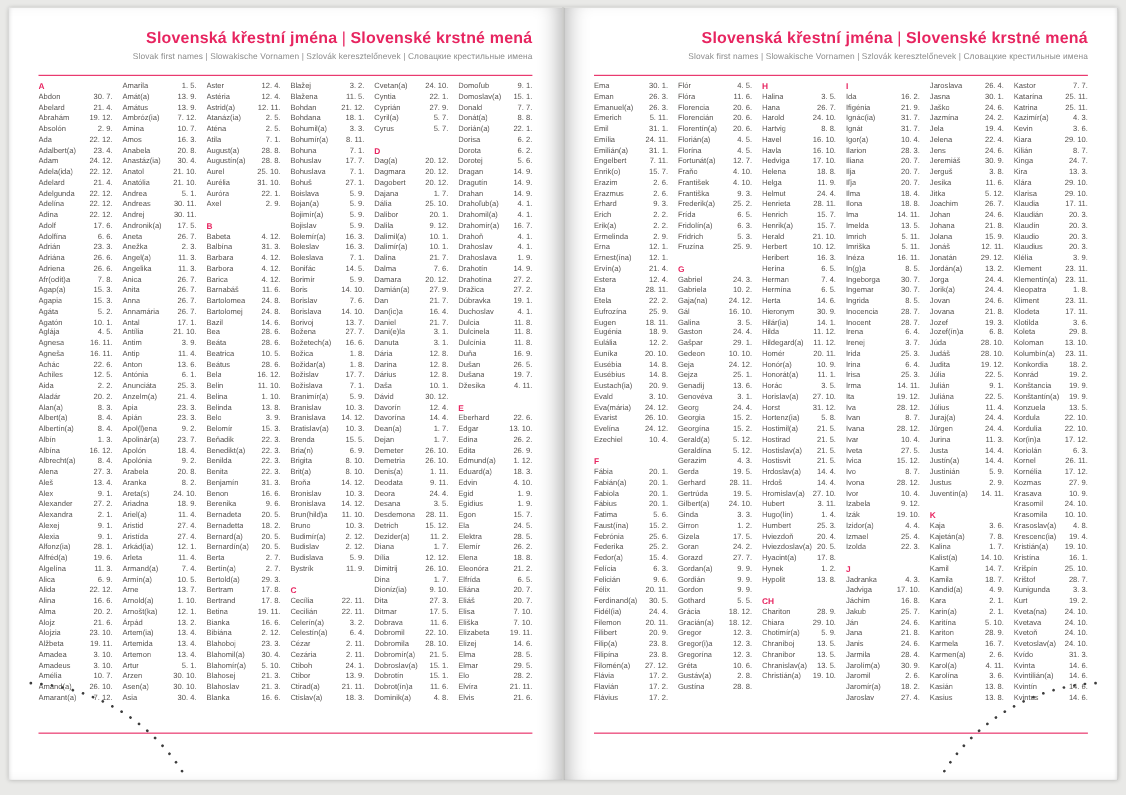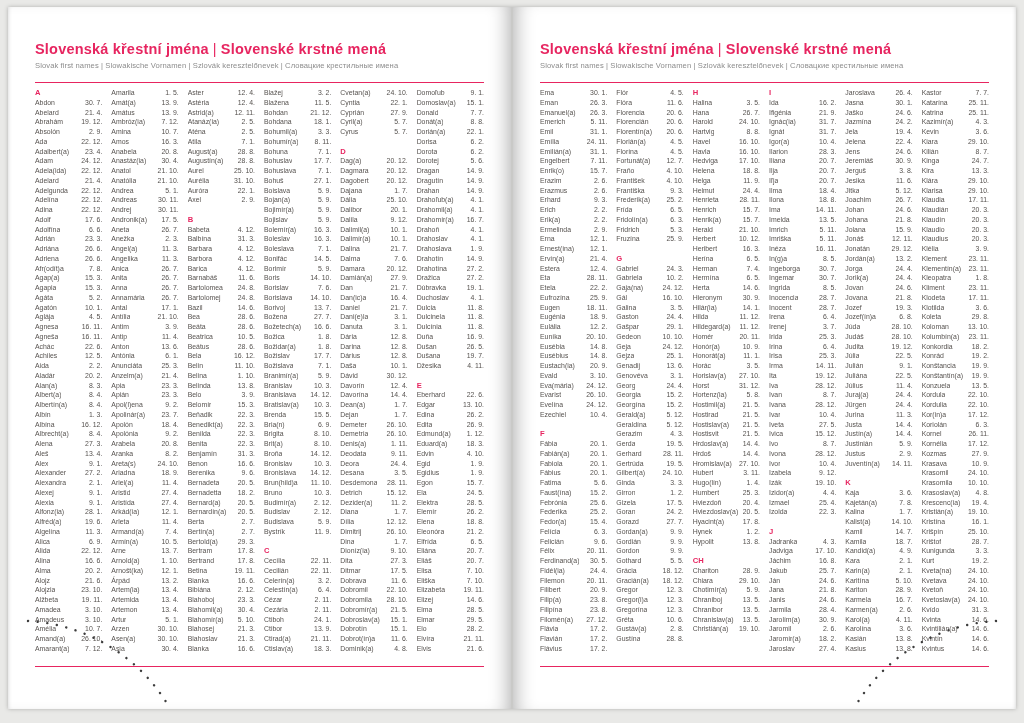--- a/index.html
+++ b/index.html
@@ -13,21 +13,21 @@
     display:flex;
     background:#c9c9c7;
     box-shadow:0 0 4px rgba(0,0,0,.25);
   }
   .page{
     position:relative;flex:1 1 0;background:#ffffff;
     box-sizing:border-box;padding:0 27px;overflow:hidden;
   }
   .page.left{ box-shadow:inset -16px 0 20px -14px rgba(0,0,0,.33), inset 3px 0 4px -3px rgba(0,0,0,.18); margin-right:1px;}
   .page.right{ box-shadow:inset 16px 0 20px -14px rgba(0,0,0,.33), inset -3px 0 4px -3px rgba(0,0,0,.18); margin-left:1px;}
-  .page-header{text-align:left;padding-top:34px;}
+  .page-header{text-align:right;padding-top:20px;}
   .title{
     margin:0;font-size:14.5px;font-weight:bold;color:#e72560;
     letter-spacing:.2px;white-space:nowrap;
   }
   .title .sep{font-weight:400;padding:0 4px;color:#e72560;}
   .subtitle{
     margin:4px 0 12px 0;font-size:7.6px;color:#8c8c8c;letter-spacing:.1px;white-space:nowrap;
   }
   .rule{
     border:none;border-top:1.8px solid #e72560;margin:6px 0 5px 0;

